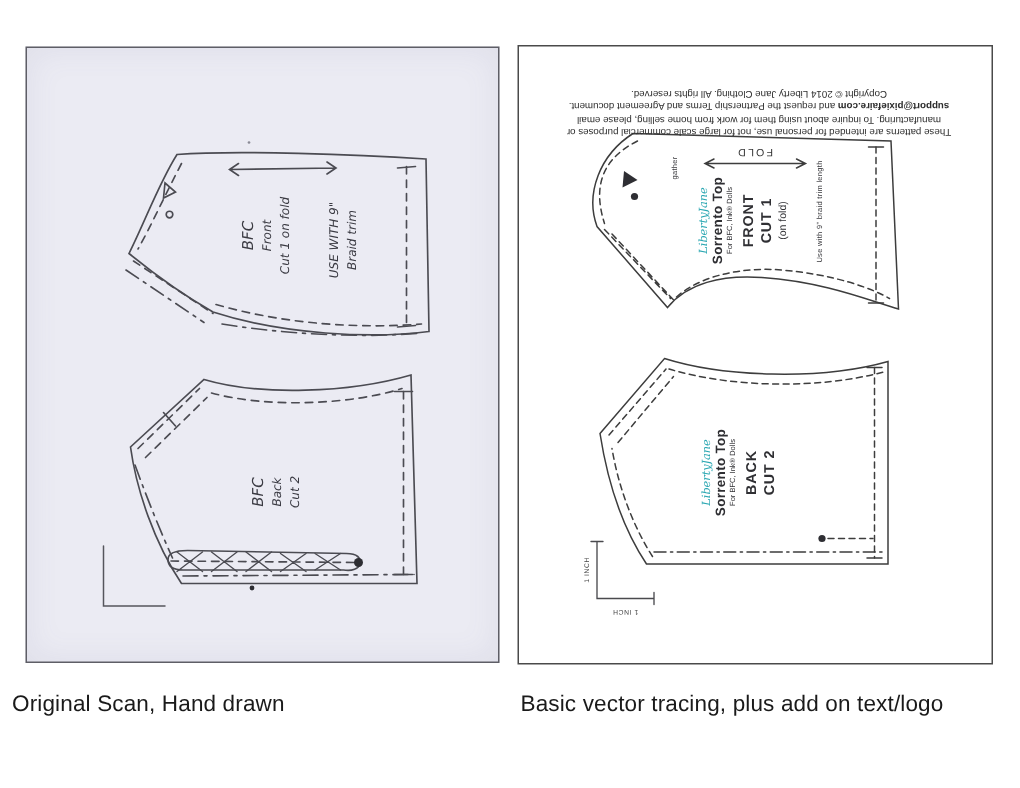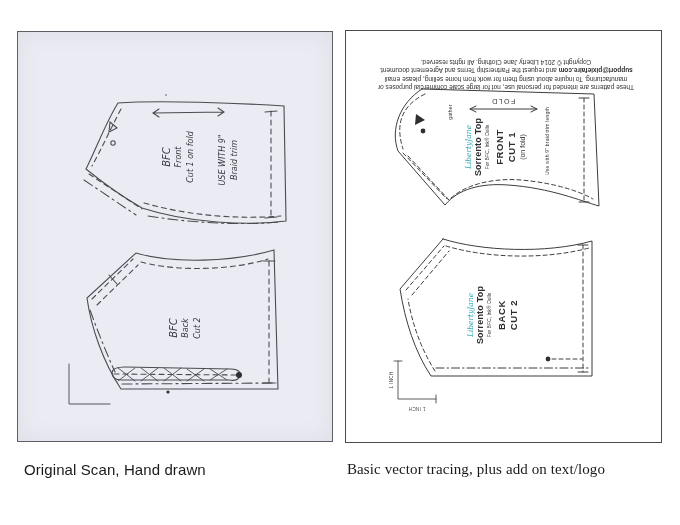--- a/index.html
+++ b/index.html
@@ -24,22 +24,22 @@
   .vt-title{font-size:9px;font-weight:bold;line-height:11px;letter-spacing:.2px;}
   .vt-sub{font-size:5px;line-height:7px;}
   .vt-big{font-size:9.5px;font-weight:bold;line-height:12px;letter-spacing:.6px;}
   .vt-fold{font-size:7px;line-height:10px;}
   .tiny{font-size:5px;color:#3a3a3e;letter-spacing:.2px;}
   .fold-lbl{font-size:7px;letter-spacing:1.5px;color:#333;}
   .scale-lbl{font-size:4.5px;letter-spacing:.4px;color:#444;}
   .disclaimer{font-size:6.5px;line-height:8.4px;color:#2e2e2e;width:312px;}
   .disclaimer b{font-weight:bold;}
   .caption{position:absolute;top:461px;font-size:15px;color:#1a1a1a;letter-spacing:.1px;}
-  .cap-left{left:24px;}
-  .cap-right{left:347px;font-family:Liberation Serif, serif;}
+  .cap-left{left:8px;}
+  .cap-right{left:347px;}
   .spacer3{height:3px;}
 </style>
 </head>
 <body>
 
 <div class="stage">
 
   <div class="panel panel-left">
     <svg width="316" height="411" viewBox="0 0 316 411" fill="none" stroke="#4b4b52" stroke-width="1.1" stroke-linecap="round">
 

